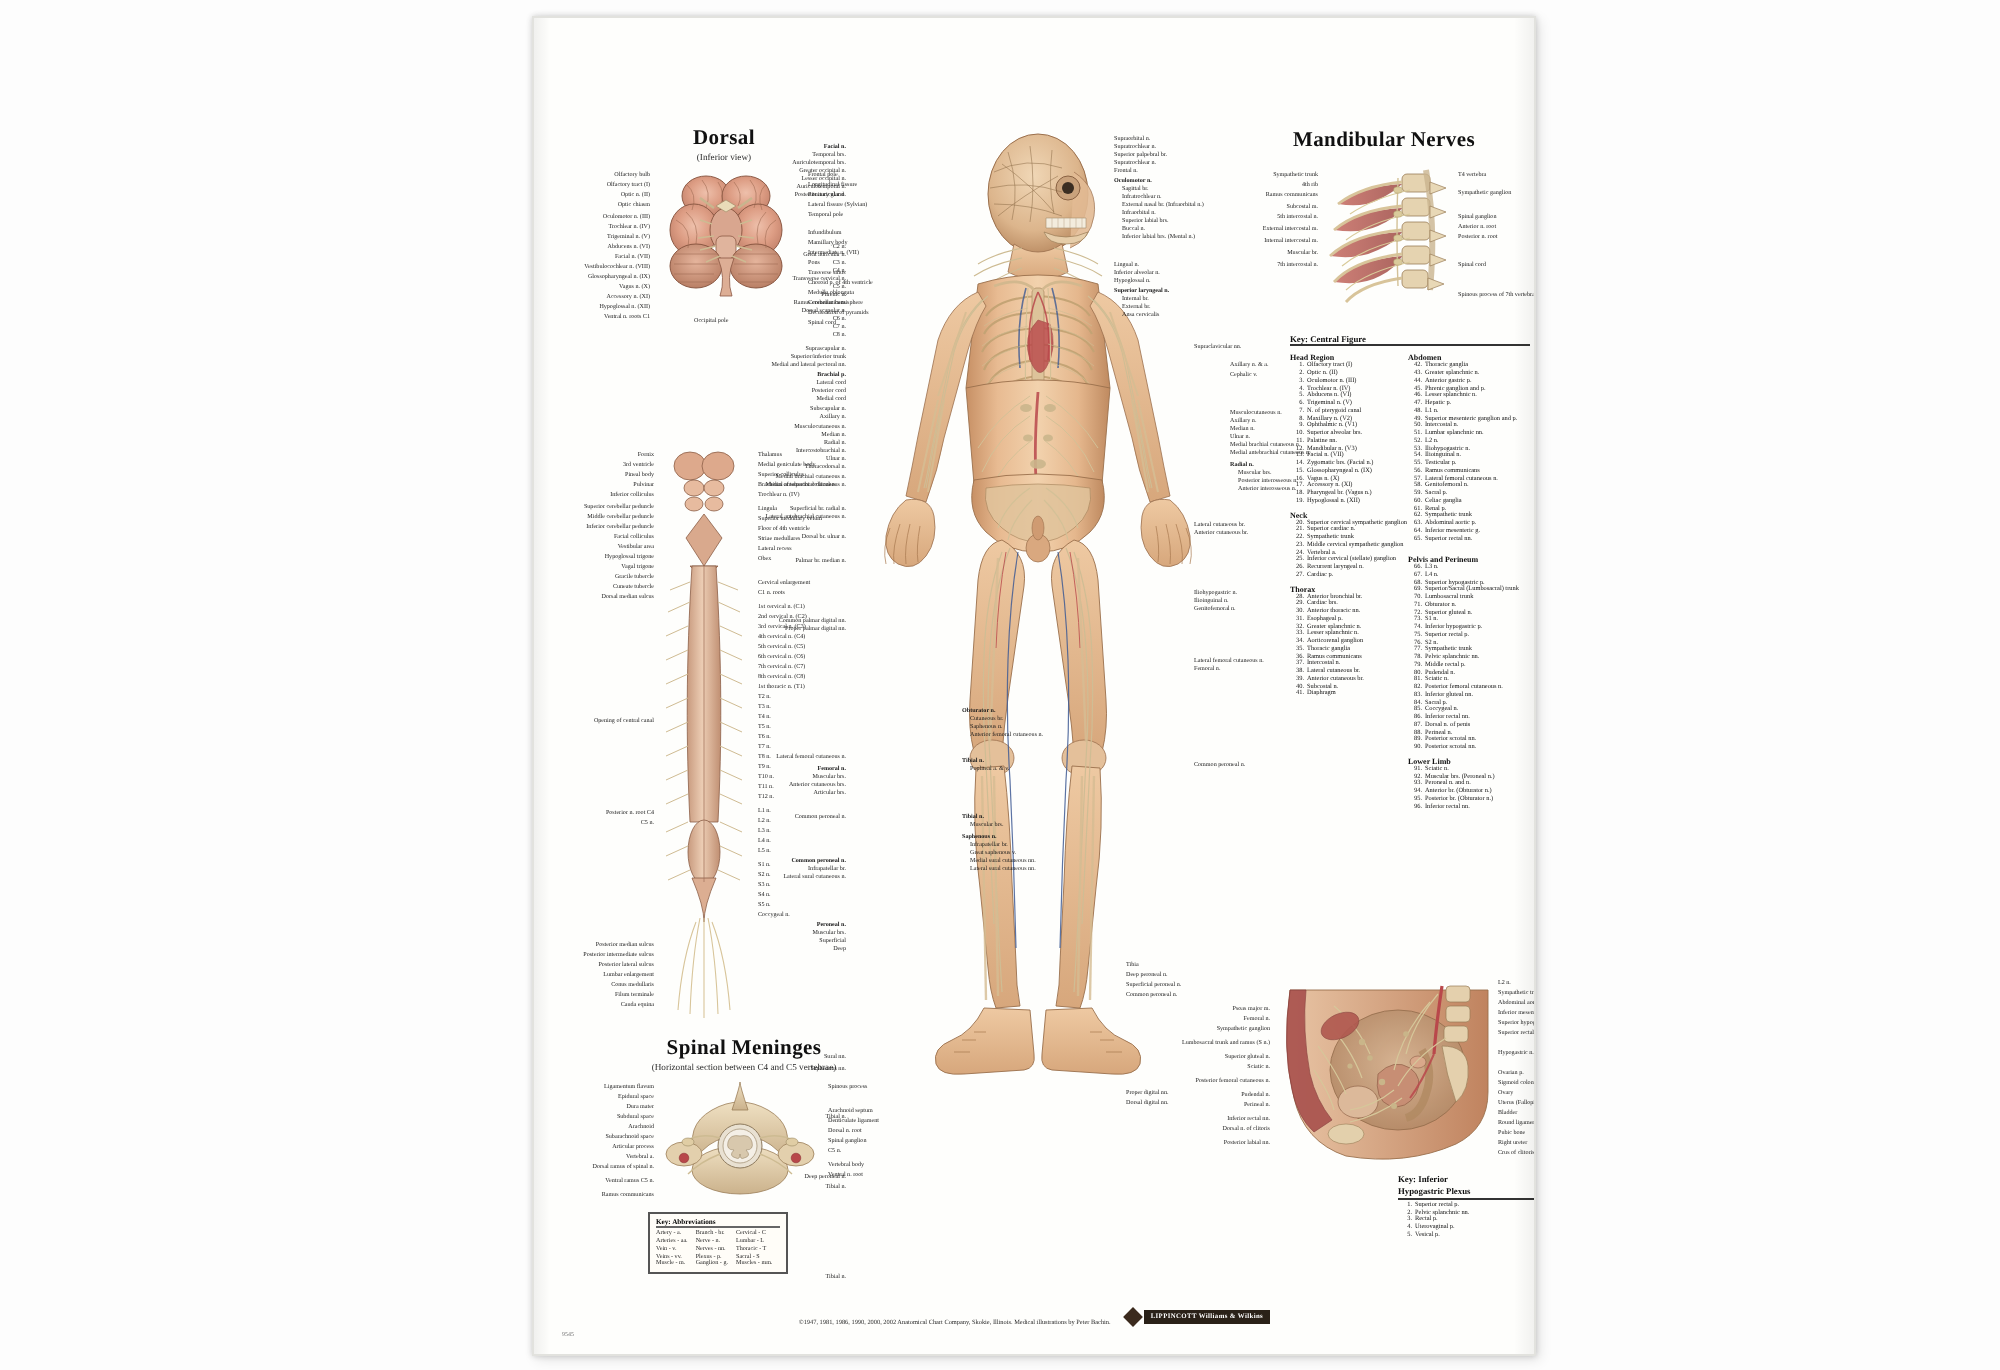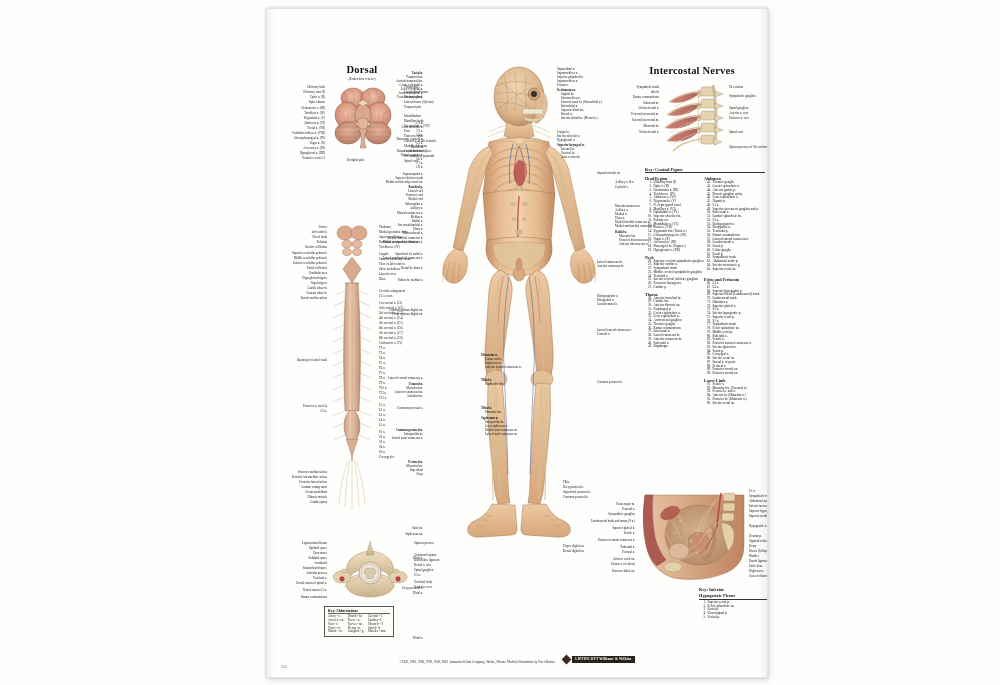--- a/index.html
+++ b/index.html
@@ -326,20 +326,24 @@
       <div class="lbl" style="left:112px;top:410px;">L4 n.</div>
       <div class="lbl" style="left:112px;top:415px;">L5 n.</div>
       <div class="lbl" style="left:112px;top:422px;">S1 n.</div>
       <div class="lbl" style="left:112px;top:427px;">S2 n.</div>
       <div class="lbl" style="left:112px;top:432px;">S3 n.</div>
       <div class="lbl" style="left:112px;top:437px;">S4 n.</div>
       <div class="lbl" style="left:112px;top:442px;">S5 n.</div>
       <div class="lbl" style="left:112px;top:447px;">Coccygeal n.</div>
     </div>
 
+    <div class="sec-h" style="left:15px;top:510px;width:180px;">
+      <div class="t">Spinal Meninges</div>
+      <div class="s">(Horizontal section between C4 and C5 vertebrae)</div>
+    </div>
 
     <div class="art" style="left:63px;top:530px;width:80px;height:60px;">
       <svg width="80" height="60" viewBox="0 0 80 60">
         <defs>
           <linearGradient id="gBone" x1="0" y1="0" x2="0" y2="1">
             <stop offset="0%" stop-color="#efe0c2"></stop>
               <stop offset="100%" stop-color="#cbb28c"></stop>
           </linearGradient>
         </defs>
 
@@ -782,21 +786,21 @@
       <div class="lbl" style="left:218px;top:424px;">Lateral sural cutaneous nn.</div>
       <div class="lbl" style="left:296px;top:472px;">Tibia</div>
       <div class="lbl" style="left:296px;top:477px;">Deep peroneal n.</div>
       <div class="lbl" style="left:296px;top:482px;">Superficial peroneal n.</div>
       <div class="lbl" style="left:296px;top:487px;">Common peroneal n.</div>
       <div class="lbl" style="left:296px;top:536px;">Proper digital nn.</div>
       <div class="lbl" style="left:296px;top:541px;">Dorsal digital nn.</div>
     </div>
 
     <div class="sec-h" style="left:350px;top:56px;width:150px;">
-      <div class="t">Intercostal Nerves</div>
+      <div class="t">Mandibular Nerves</div>
     </div>
 
     <div class="art" style="left:394px;top:74px;width:66px;height:70px;">
       <svg width="66" height="70" viewBox="0 0 66 70">
         <defs>
           <linearGradient id="gMus" x1="0" y1="0" x2="1" y2="0">
             <stop offset="0%" stop-color="#c5695f"></stop>
               <stop offset="100%" stop-color="#9d4a44"></stop>
           </linearGradient>
         </defs>

